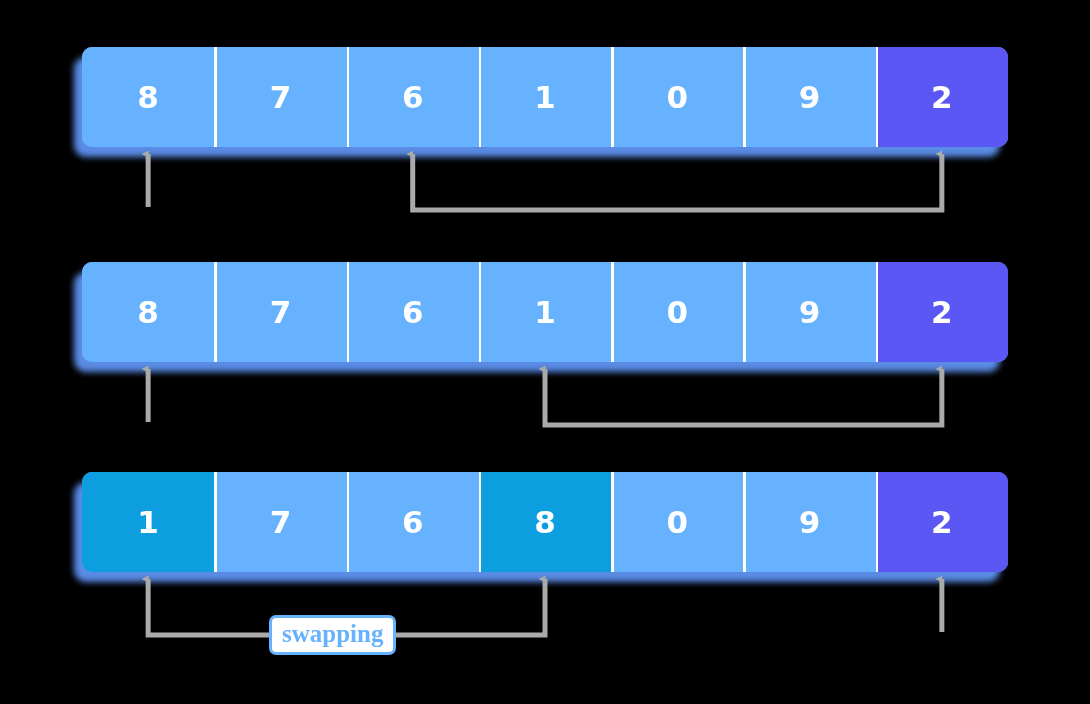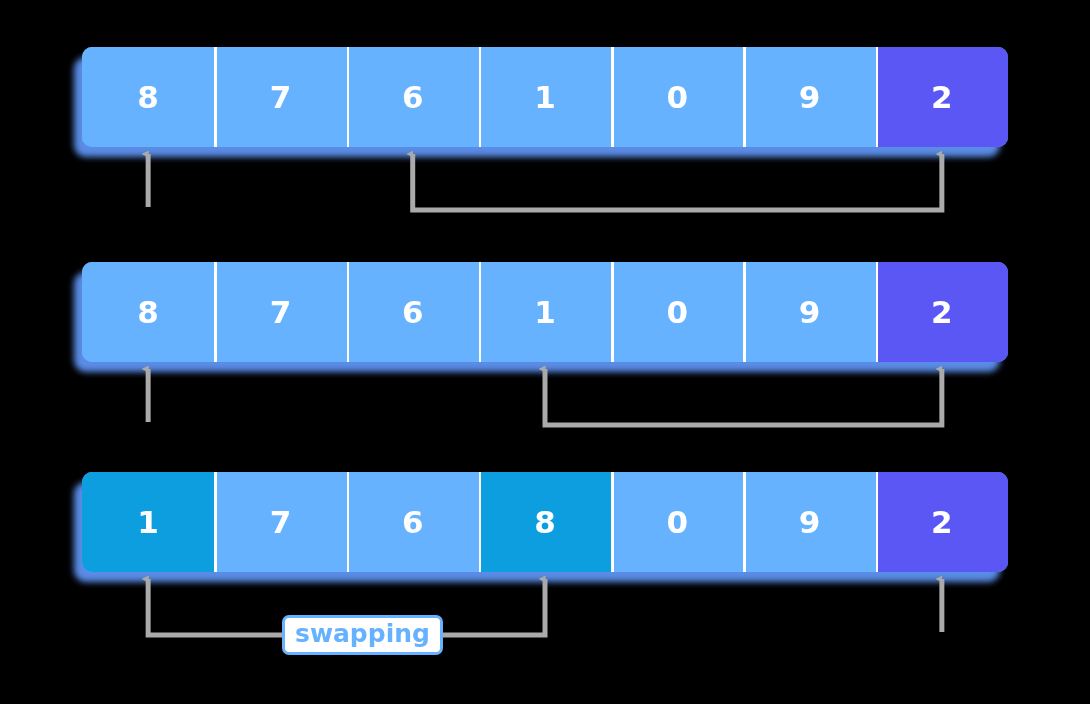--- a/index.html
+++ b/index.html
@@ -153,15 +153,15 @@
     <g id="ann-host">
         <line x1="148.14285714285714" y1="207" x2="148.14285714285714" y2="154" stroke="#aaaaaa" stroke-width="5" marker-end="url(#arrowhead)"></line>
         <path d="M 412.71428571428567 154 L 412.71428571428567 210 L 941.8571428571428 210 L 941.8571428571428 154" fill="none" stroke="#aaaaaa" stroke-width="5" stroke-linejoin="miter" marker-start="url(#arrowhead)" marker-end="url(#arrowhead)"></path>
         <line x1="148.14285714285714" y1="422" x2="148.14285714285714" y2="369" stroke="#aaaaaa" stroke-width="5" marker-end="url(#arrowhead)"></line>
         <path d="M 545 369 L 545 425 L 941.8571428571428 425 L 941.8571428571428 369" fill="none" stroke="#aaaaaa" stroke-width="5" stroke-linejoin="miter" marker-start="url(#arrowhead)" marker-end="url(#arrowhead)"></path>
         <path d="M 148.14285714285714 579 L 148.14285714285714 635 L 545 635 L 545 579" fill="none" stroke="#aaaaaa" stroke-width="5" stroke-linejoin="miter" marker-start="url(#arrowhead)" marker-end="url(#arrowhead)"></path>
         <line x1="941.8571428571428" y1="632" x2="941.8571428571428" y2="579" stroke="#aaaaaa" stroke-width="5" marker-end="url(#arrowhead)"></line>
       </g>
   </svg>
   <div id="label-host">
-      <div class="swap-label" style="position: absolute; left: 282px; top: 615px;">swapping</div>
+      <div class="swap-label" style="position: absolute; left: 269px; top: 615px; font-family: Liberation Serif, serif;">swapping</div>
     </div>
 </div>
 
 </body></html>

